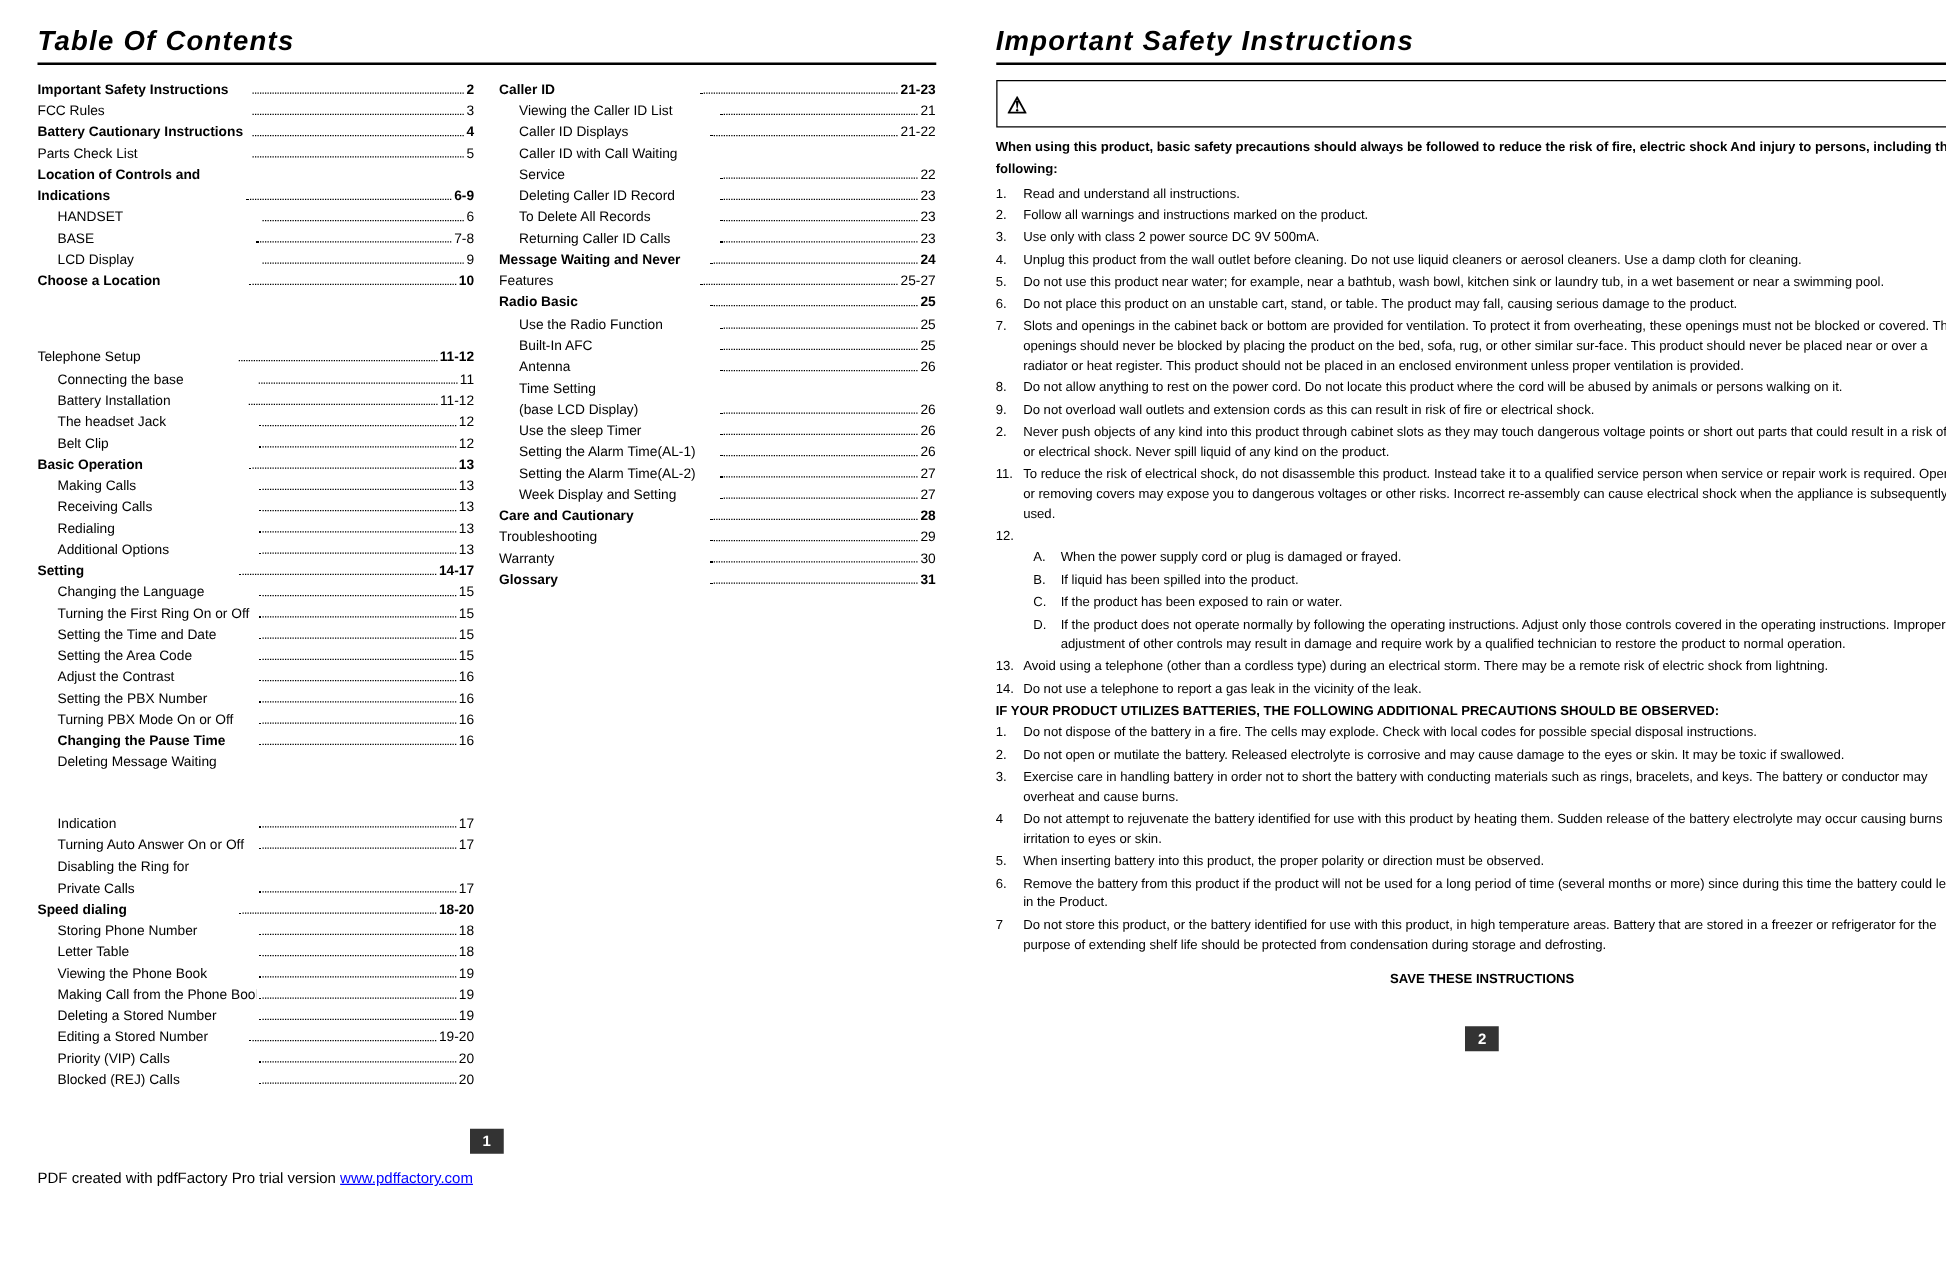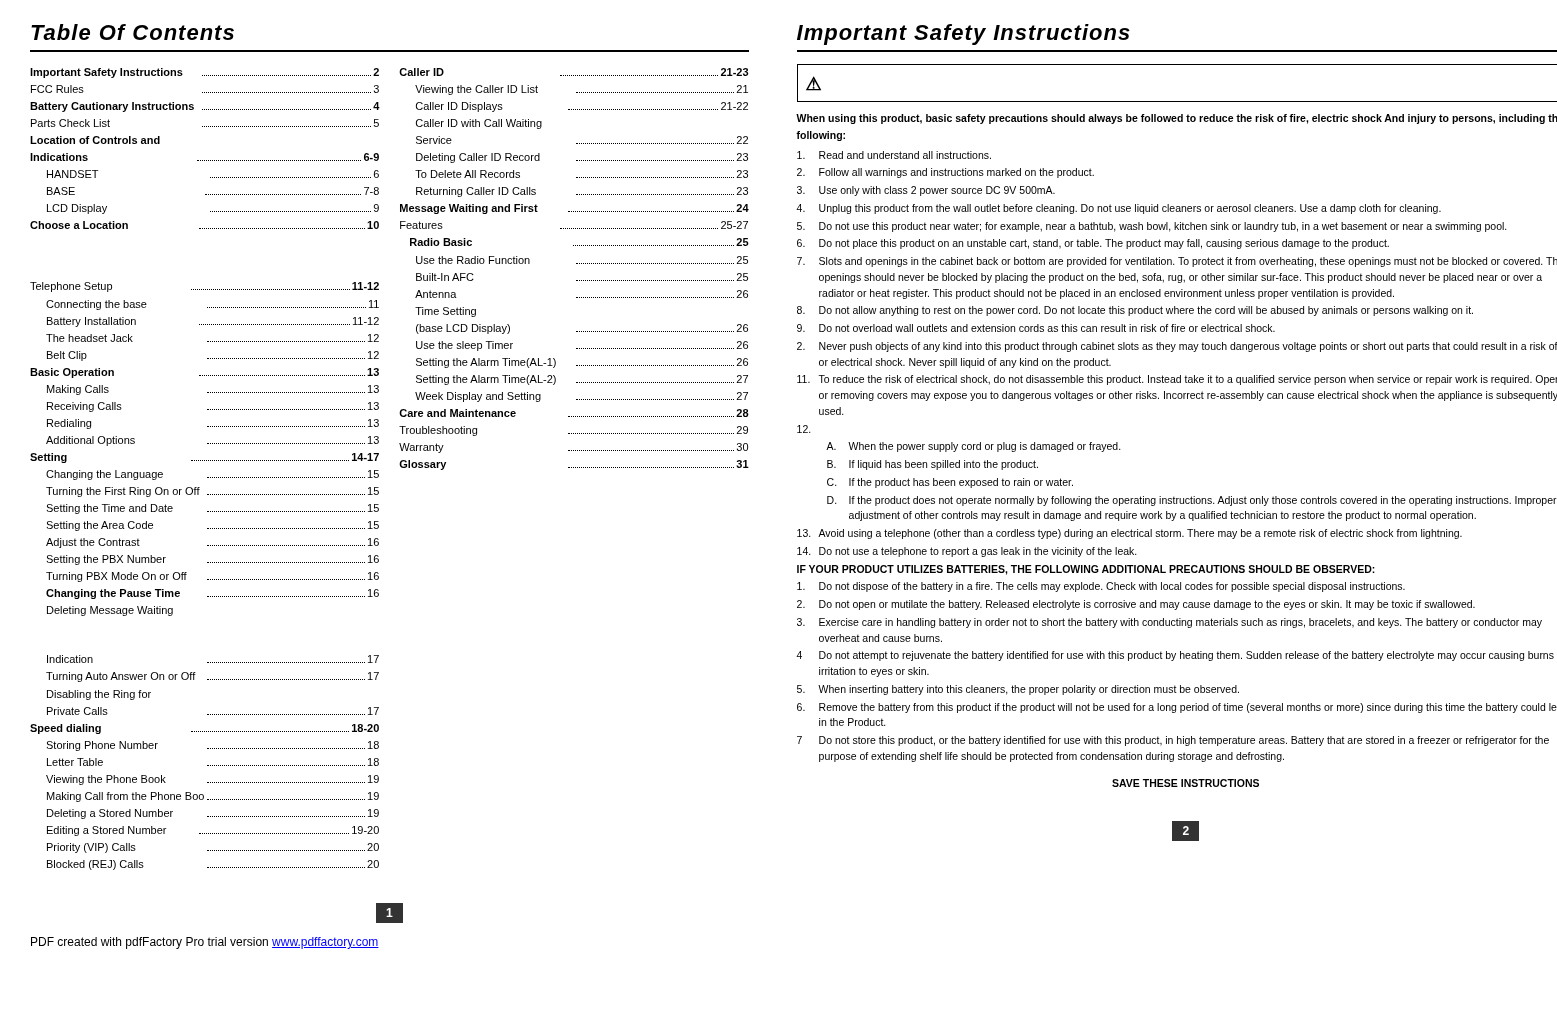--- a/index.html
+++ b/index.html
@@ -371,31 +371,31 @@
       <span class="toc-label" style="padding-left:16px;">To Delete All Records</span>
       <span class="toc-dots"></span>
       <span class="toc-page" style="">23</span>
     </div>
           <div class="toc-entry">
       <span class="toc-label" style="padding-left:16px;">Returning Caller ID Calls</span>
       <span class="toc-dots"></span>
       <span class="toc-page" style="">23</span>
     </div>
           <div class="toc-entry">
-      <span class="toc-label" style="font-weight:bold;">Message Waiting and First</span>
+      <span class="toc-label" style="font-weight:bold;">Message Waiting and Never</span>
       <span class="toc-dots"></span>
       <span class="toc-page" style="font-weight:bold;">24</span>
     </div>
           <div class="toc-entry">
       <span class="toc-label" style="">Features</span>
       <span class="toc-dots"></span>
       <span class="toc-page" style="">25-27</span>
     </div>
           <div class="toc-entry">
-      <span class="toc-label" style="font-weight:bold;margin-left:10px;">Radio Basic</span>
+      <span class="toc-label" style="font-weight:bold;">Radio Basic</span>
       <span class="toc-dots"></span>
       <span class="toc-page" style="font-weight:bold;">25</span>
     </div>
           <div class="toc-entry">
       <span class="toc-label" style="padding-left:16px;">Use the Radio Function</span>
       <span class="toc-dots"></span>
       <span class="toc-page" style="">25</span>
     </div>
           <div class="toc-entry">
       <span class="toc-label" style="padding-left:16px;">Built-In AFC</span>
@@ -429,21 +429,21 @@
       <span class="toc-label" style="padding-left:16px;">Setting the Alarm Time(AL-2)</span>
       <span class="toc-dots"></span>
       <span class="toc-page" style="">27</span>
     </div>
           <div class="toc-entry">
       <span class="toc-label" style="padding-left:16px;">Week Display and Setting</span>
       <span class="toc-dots"></span>
       <span class="toc-page" style="">27</span>
     </div>
           <div class="toc-entry">
-      <span class="toc-label" style="font-weight:bold;">Care and Maintenance</span>
+      <span class="toc-label" style="font-weight:bold;">Care and Cautionary</span>
       <span class="toc-dots"></span>
       <span class="toc-page" style="font-weight:bold;">28</span>
     </div>
           <div class="toc-entry">
       <span class="toc-label" style="">Troubleshooting</span>
       <span class="toc-dots"></span>
       <span class="toc-page" style="">29</span>
     </div>
           <div class="toc-entry">
       <span class="toc-label" style="">Warranty</span>
@@ -558,21 +558,21 @@
           <div style="display: flex; gap: 4px; margin-bottom: 2px; padding-left: 0px; font-size: 10.5px; line-height: 1.5;">
             <span style="flex-shrink:0; min-width:18px;">3.</span>
             <span>Exercise care in handling battery in order not to short the battery with conducting materials such as rings, bracelets, and keys. The battery or conductor may overheat  and cause burns.</span>
           </div>
           <div style="display: flex; gap: 4px; margin-bottom: 2px; padding-left: 0px; font-size: 10.5px; line-height: 1.5;">
             <span style="flex-shrink:0; min-width:18px;">4</span>
             <span>Do not attempt to rejuvenate the battery identified for use with this product by heating them. Sudden release of the battery electrolyte may occur causing burns or irritation to eyes or skin.</span>
           </div>
           <div style="display: flex; gap: 4px; margin-bottom: 2px; padding-left: 0px; font-size: 10.5px; line-height: 1.5;">
             <span style="flex-shrink:0; min-width:18px;">5.</span>
-            <span>When inserting battery into this cleaners, the proper polarity or direction must be observed.</span>
+            <span>When inserting battery into this product, the proper polarity or direction must be observed.</span>
           </div>
           <div style="display: flex; gap: 4px; margin-bottom: 2px; padding-left: 0px; font-size: 10.5px; line-height: 1.5;">
             <span style="flex-shrink:0; min-width:18px;">6.</span>
             <span>Remove the battery from this product if the product will not be used for a long period of time (several months or more) since during this time the battery could leak in the Product.</span>
           </div>
           <div style="display: flex; gap: 4px; margin-bottom: 2px; padding-left: 0px; font-size: 10.5px; line-height: 1.5;">
             <span style="flex-shrink:0; min-width:18px;">7</span>
             <span>Do not store this product, or the battery identified for use with this product, in high temperature areas. Battery that are stored in a freezer or refrigerator for the purpose of extending shelf life should be protected from condensation during storage and defrosting.</span>
           </div>
         </div>

